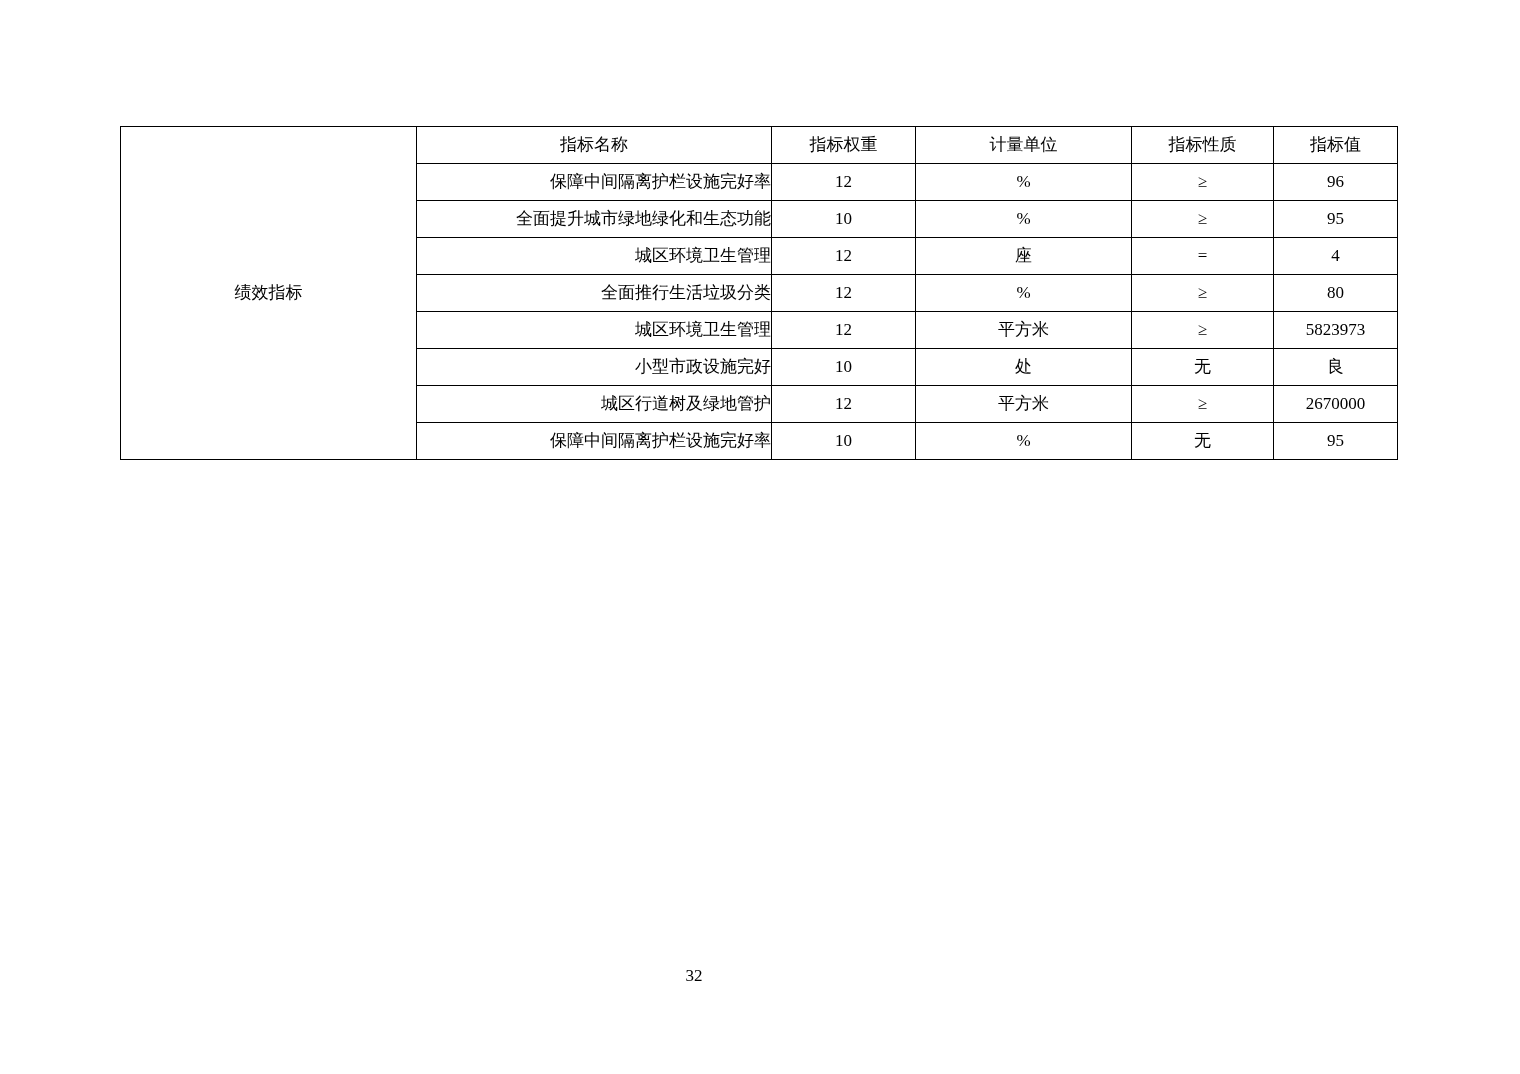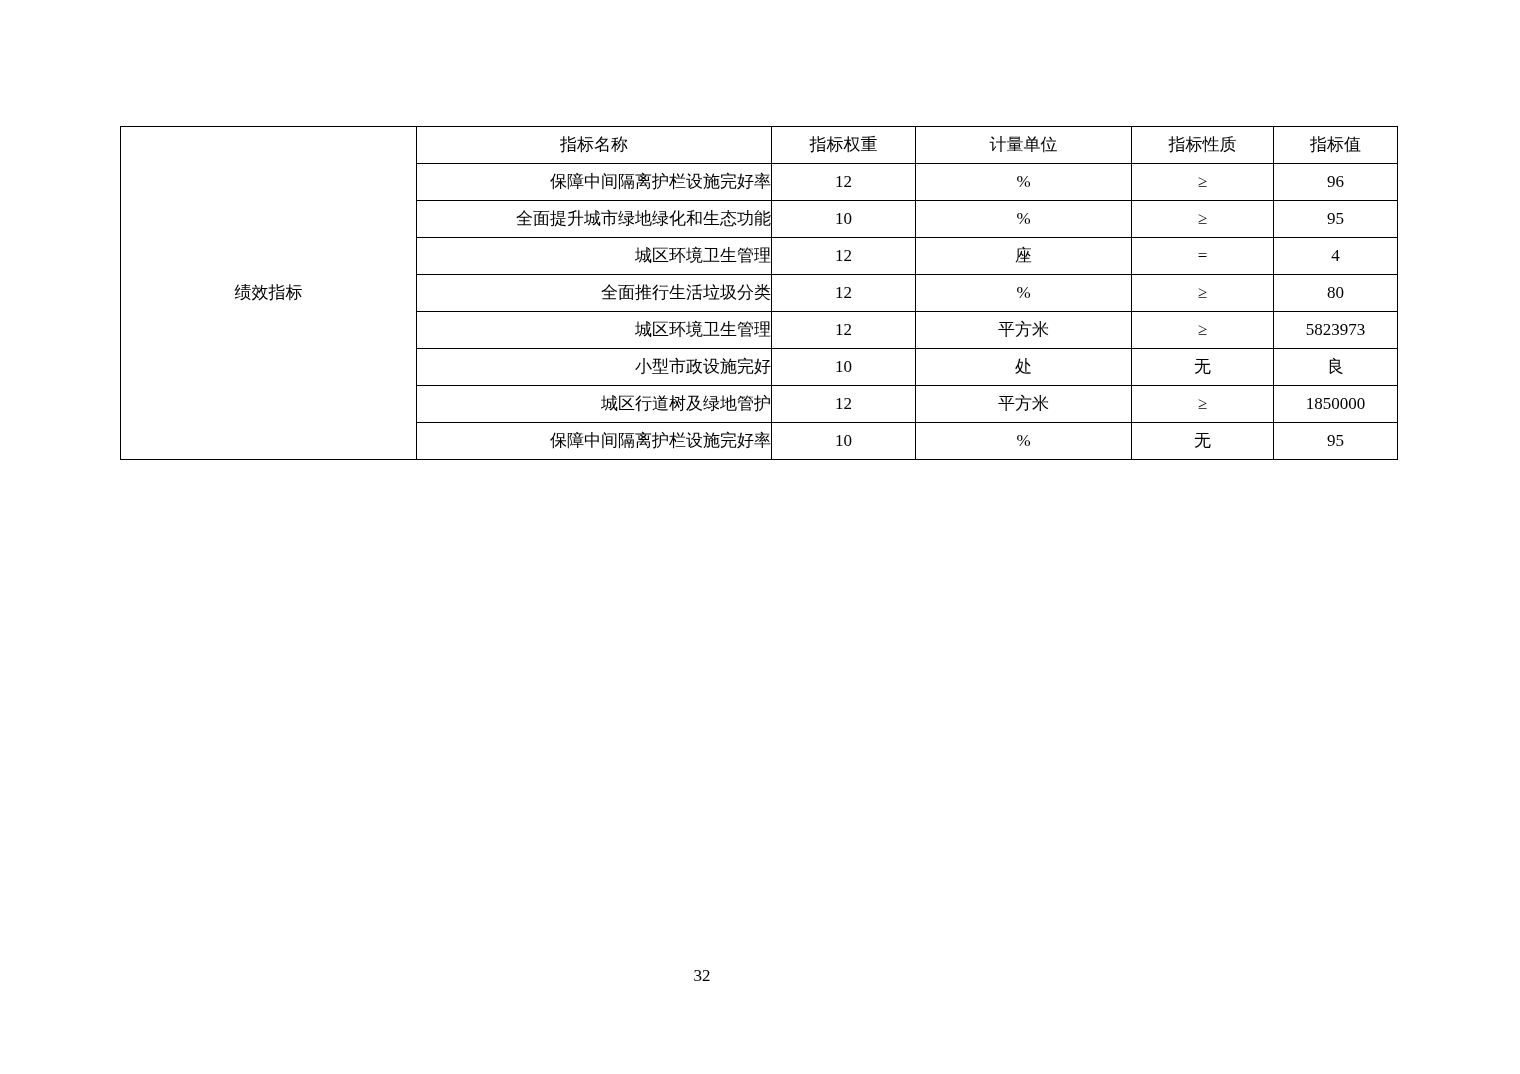--- a/index.html
+++ b/index.html
@@ -74,21 +74,21 @@
     left: 5px;
     top: 0;
   }
   .contact-phone {
     position: absolute;
     left: 803px;
     top: 0;
   }
   .page-number {
     position: absolute;
-    left: 12px;
+    left: 4px;
     top: 966px;
     width: 1380px;
     text-align: center;
     font-size: 17px;
   }
 </style>
 </head>
 <body>
 
 <div class="page">
@@ -159,21 +159,21 @@
           <td class="center">处</td>
           <td class="center">无</td>
           <td class="center">良</td>
         </tr>
 
         <tr>
           <td class="name-cell">城区行道树及绿地管护</td>
           <td class="center">12</td>
           <td class="center">平方米</td>
           <td class="center">≥</td>
-          <td class="center">1850000</td>
+          <td class="center">2670000</td>
         </tr>
 
         <tr>
           <td class="name-cell">保障中间隔离护栏设施完好率</td>
           <td class="center">10</td>
           <td class="center">%</td>
           <td class="center">无</td>
           <td class="center">95</td>
         </tr>
       </tbody>

